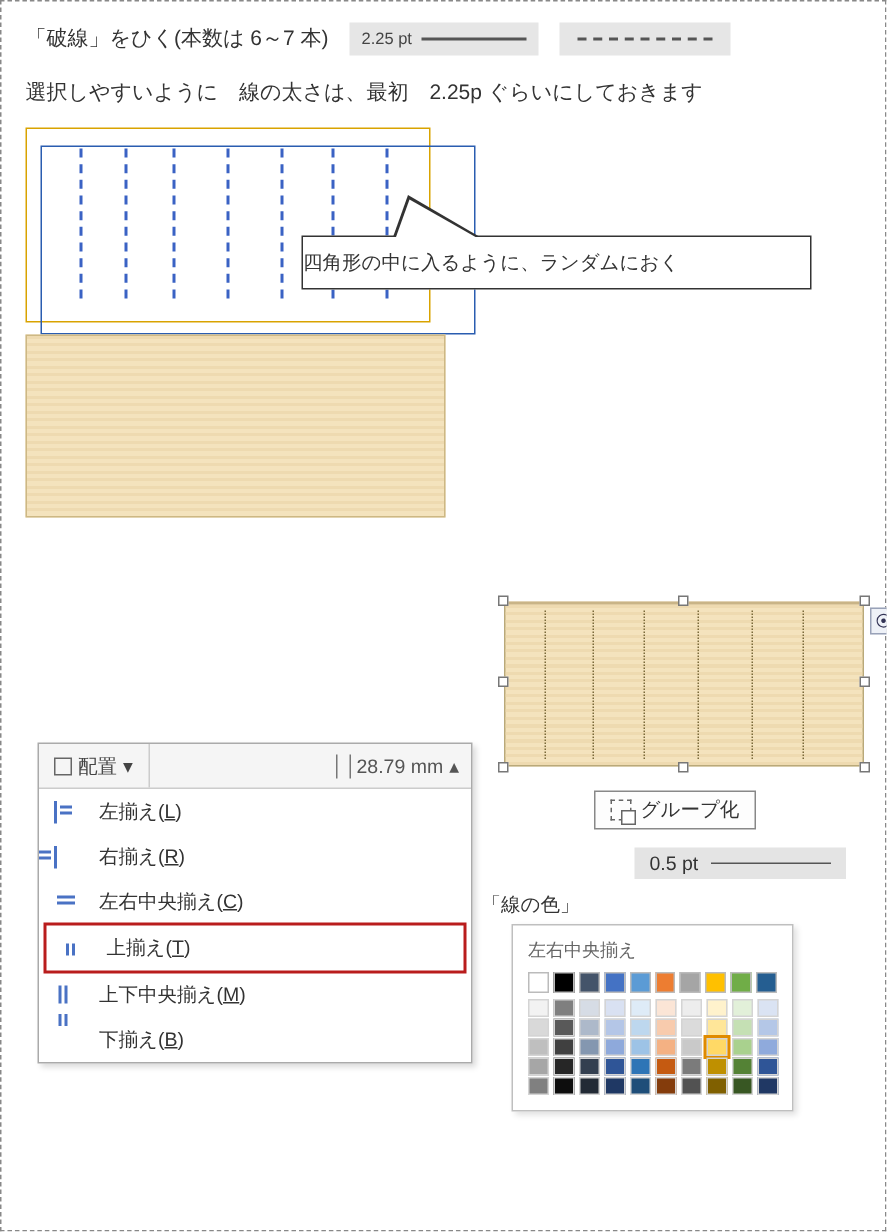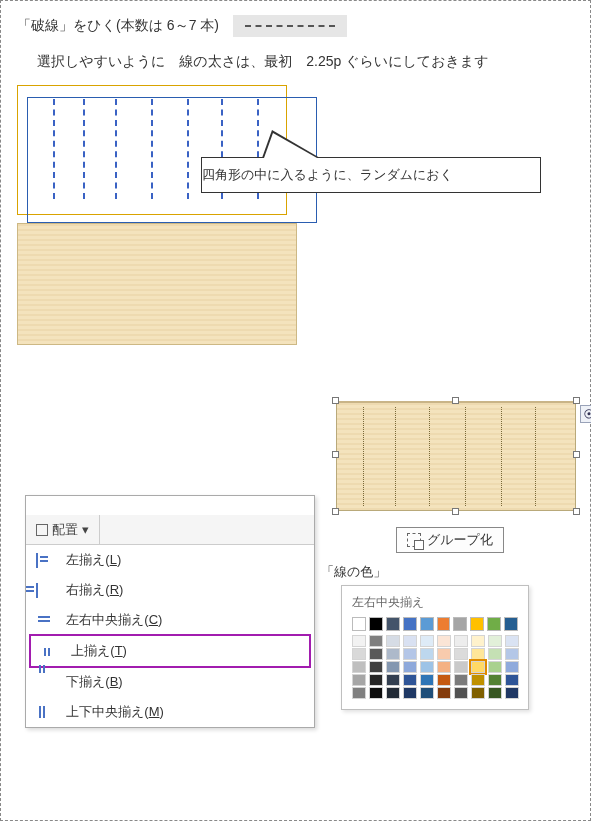--- a/index.html
+++ b/index.html
@@ -23,21 +23,21 @@
     display: inline-flex; align-items: center; gap: 6px;
     background: #e6e6e6; padding: 2px 8px; height: 22px;
     font-size: 11px; color: #444;
   }
   .weight-sample .ln { width: 70px; border-top: 2.25px solid #555; }
   .dash-sample {
     background: #e6e6e6; padding: 8px 12px; height: 22px;
     display: inline-flex; align-items: center;
   }
   .dash-sample .ln { width: 90px; border-top: 2px dashed #555; }
-  .row2 { font-size: 14px; margin-bottom: 14px; margin-left: 20px; }
+  .row2 { font-size: 14px; margin-bottom: 14px; }
 
   .illus1 { position: relative; width: 300px; height: 280px; margin-bottom: 6px; }
   .sel-box { position:absolute; left:0; top:0; width:270px; height:130px; border:1px solid #d9a300; background:#fff; }
   .blue-box { position:absolute; left:10px; top:12px; width:290px; height:126px; border:1px solid #2a5db0; }
   .dashcol { position:absolute; top:14px; width:0; border-right:2.25px dashed #3a62c4; height:100px; }
   .tatami1 { position:absolute; left:0; top:138px; width:280px; height:122px; background:#f4e3bd; border:1px solid #cdb884; overflow:hidden; }
   .tatami1::before { content:""; position:absolute; inset:0;
     background: repeating-linear-gradient(#eedab0 0 2px, transparent 2px 5px); }
   .callout {
     position:absolute; left:200px; top:156px; width:340px;
@@ -65,30 +65,30 @@
     margin-top:8px; display:inline-flex; align-items:center; gap:6px;
     border:1px solid #888; padding:3px 10px; background:#fdfdfd;
   }
   .group-btn .ic { width:14px; height:14px; border:1px dashed #666; display:inline-block; position:relative; }
   .group-btn .ic::after { content:""; position:absolute; right:-4px; bottom:-4px; width:8px; height:8px; border:1px solid #666; background:#fff;}
 
   .sec-title { font-size:14px; margin: 4px 0 6px; }
   .align-sec { position:absolute; left:24px; top:494px; width:290px; }
 
   .menubox { width:290px; border:1px solid #aaa; background:#fff; box-shadow:2px 2px 4px rgba(0,0,0,0.15); }
-  .menu-header { display:flex; align-items:center; height:30px; border-bottom:1px solid #ccc; background:#f5f5f5;margin-top:19px; }
+  .menu-header { display:flex; align-items:center; height:30px; border-bottom:1px solid #ccc; background:#f5f5f5; }
   .menu-header .drop { display:flex; align-items:center; gap:4px; padding:0 10px; height:100%; border-right:1px solid #ccc; color:#444; }
   .menu-header .drop .ic { width:12px;height:12px;border:1px solid #666; }
   .menu-header .dim { flex:1; display:flex; align-items:center; justify-content:flex-end; gap:4px; padding:0 8px; color:#555; }
   .menu-header .dim .st { width:10px; height:16px; border-left:1px solid #777; border-right:1px solid #777; }
   .menu-item { display:flex; align-items:center; gap:10px; padding:6px 10px; }
   .menu-item .ic { width:20px; height:14px; display:inline-block; color:#4a72c4; }
   .menu-item .u { text-decoration: underline; }
   .menu-item.active { background:#e9edf5; }
-  .hl { border:2px solid #a21caf; margin:-1px 3px; }
+  .hl { border:2px solid #b91c1c; margin:-1px 3px; }
 
   .right-col { position:absolute; left:320px; top:560px; width:250px; }
   .weight05 { display:inline-flex; align-items:center; gap:8px; background:#e4e4e4; padding:3px 10px; margin:4px 0 6px 102px; }
   .weight05 .ln { width:80px; border-top:1px solid #555; }
 
   .palette { width:188px; border:1px solid #bfbfbf; background:#fff; padding:8px 10px 10px; box-shadow:2px 2px 4px rgba(0,0,0,.12); margin-left:20px; }
   .palette .ptitle { color:#666; font-size:12px; margin-bottom:6px; }
   .swatches { display:flex; gap:3px; margin-bottom:4px; }
   .sw { width:14px; height:14px; border:1px solid #bbb; }
   .tints { display:flex; gap:3px; }
@@ -114,20 +114,24 @@
   .ic-h { width:16px;height:14px;position:relative;}
   .ic-h::after{content:"";position:absolute;top:1px;left:2px;width:2px;height:12px;background:#4a72c4;box-shadow:5px 0 0 #4a72c4,10px 0 0 #4a72c4;}
 </style>
 </head>
 <body>
 
 <div class="page">
 
   <div class="row1">
     <span class="vtxt">「破線」をひく(本数は 6～7 本)</span>
+    <span class="weight-sample">
+      <span>2.25 pt</span>
+      <span class="ln"></span>
+    </span>
     <span class="dash-sample">
       <span class="ln"></span>
     </span>
   </div>
 
   <div class="row2">選択しやすいように　線の太さは、最初　2.25p ぐらいにしておきます</div>
 
   <div class="illus1">
     <div class="sel-box"></div>
     <div class="blue-box"></div>
@@ -173,20 +177,25 @@
   </div>
 
   <div class="align-sec">
     <div class="menubox">
       <div class="menu-header">
         <div class="drop">
           <span class="ic"></span>
           <span>配置</span>
           <span>▾</span>
         </div>
+        <div class="dim">
+          <span class="st"></span>
+          <span>28.79 mm</span>
+          <span>▴</span>
+        </div>
       </div>
 
       <div class="menu-item">
         <span class="ic"><span class="ic-l"></span></span>
         <span><span>左揃え</span>(<span class="u">L</span>)</span>
       </div>
       <div class="menu-item">
         <span class="ic"><span class="ic-r"></span></span>
         <span><span>右揃え</span>(<span class="u">R</span>)</span>
       </div>
@@ -194,31 +203,35 @@
         <span class="ic"><span class="ic-c"></span></span>
         <span><span>左右中央揃え</span>(<span class="u">C</span>)</span>
       </div>
       <div class="hl">
         <div class="menu-item">
           <span class="ic"><span class="ic-t"></span></span>
           <span><span>上揃え</span>(<span class="u">T</span>)</span>
         </div>
       </div>
       <div class="menu-item">
+        <span class="ic"><span class="ic-m"></span></span>
+        <span><span>上下中央揃え</span>(<span class="u">M</span>)</span>
+      </div>
+      <div class="menu-item">
         <span class="ic"><span class="ic-b"></span></span>
         <span><span>下揃え</span>(<span class="u">B</span>)</span>
       </div>
-      <div class="menu-item">
-        <span class="ic"><span class="ic-m"></span></span>
-        <span><span>上下中央揃え</span>(<span class="u">M</span>)</span>
-      </div>
     </div>
   </div>
 
   <div class="right-col">
+    <div class="weight05">
+      <span>0.5 pt</span>
+      <span class="ln"></span>
+    </div>
     <div style="margin:2px 0 4px 0">「線の色」</div>
     <div class="palette">
       <div class="ptitle">左右中央揃え</div>
       <div class="swatches" id="palette-row">
           <div class="sw" style="background: rgb(255, 255, 255);"></div>
           <div class="sw" style="background: rgb(0, 0, 0);"></div>
           <div class="sw" style="background: rgb(68, 84, 106);"></div>
           <div class="sw" style="background: rgb(68, 114, 196);"></div>
           <div class="sw" style="background: rgb(91, 155, 213);"></div>
           <div class="sw" style="background: rgb(237, 125, 49);"></div>

